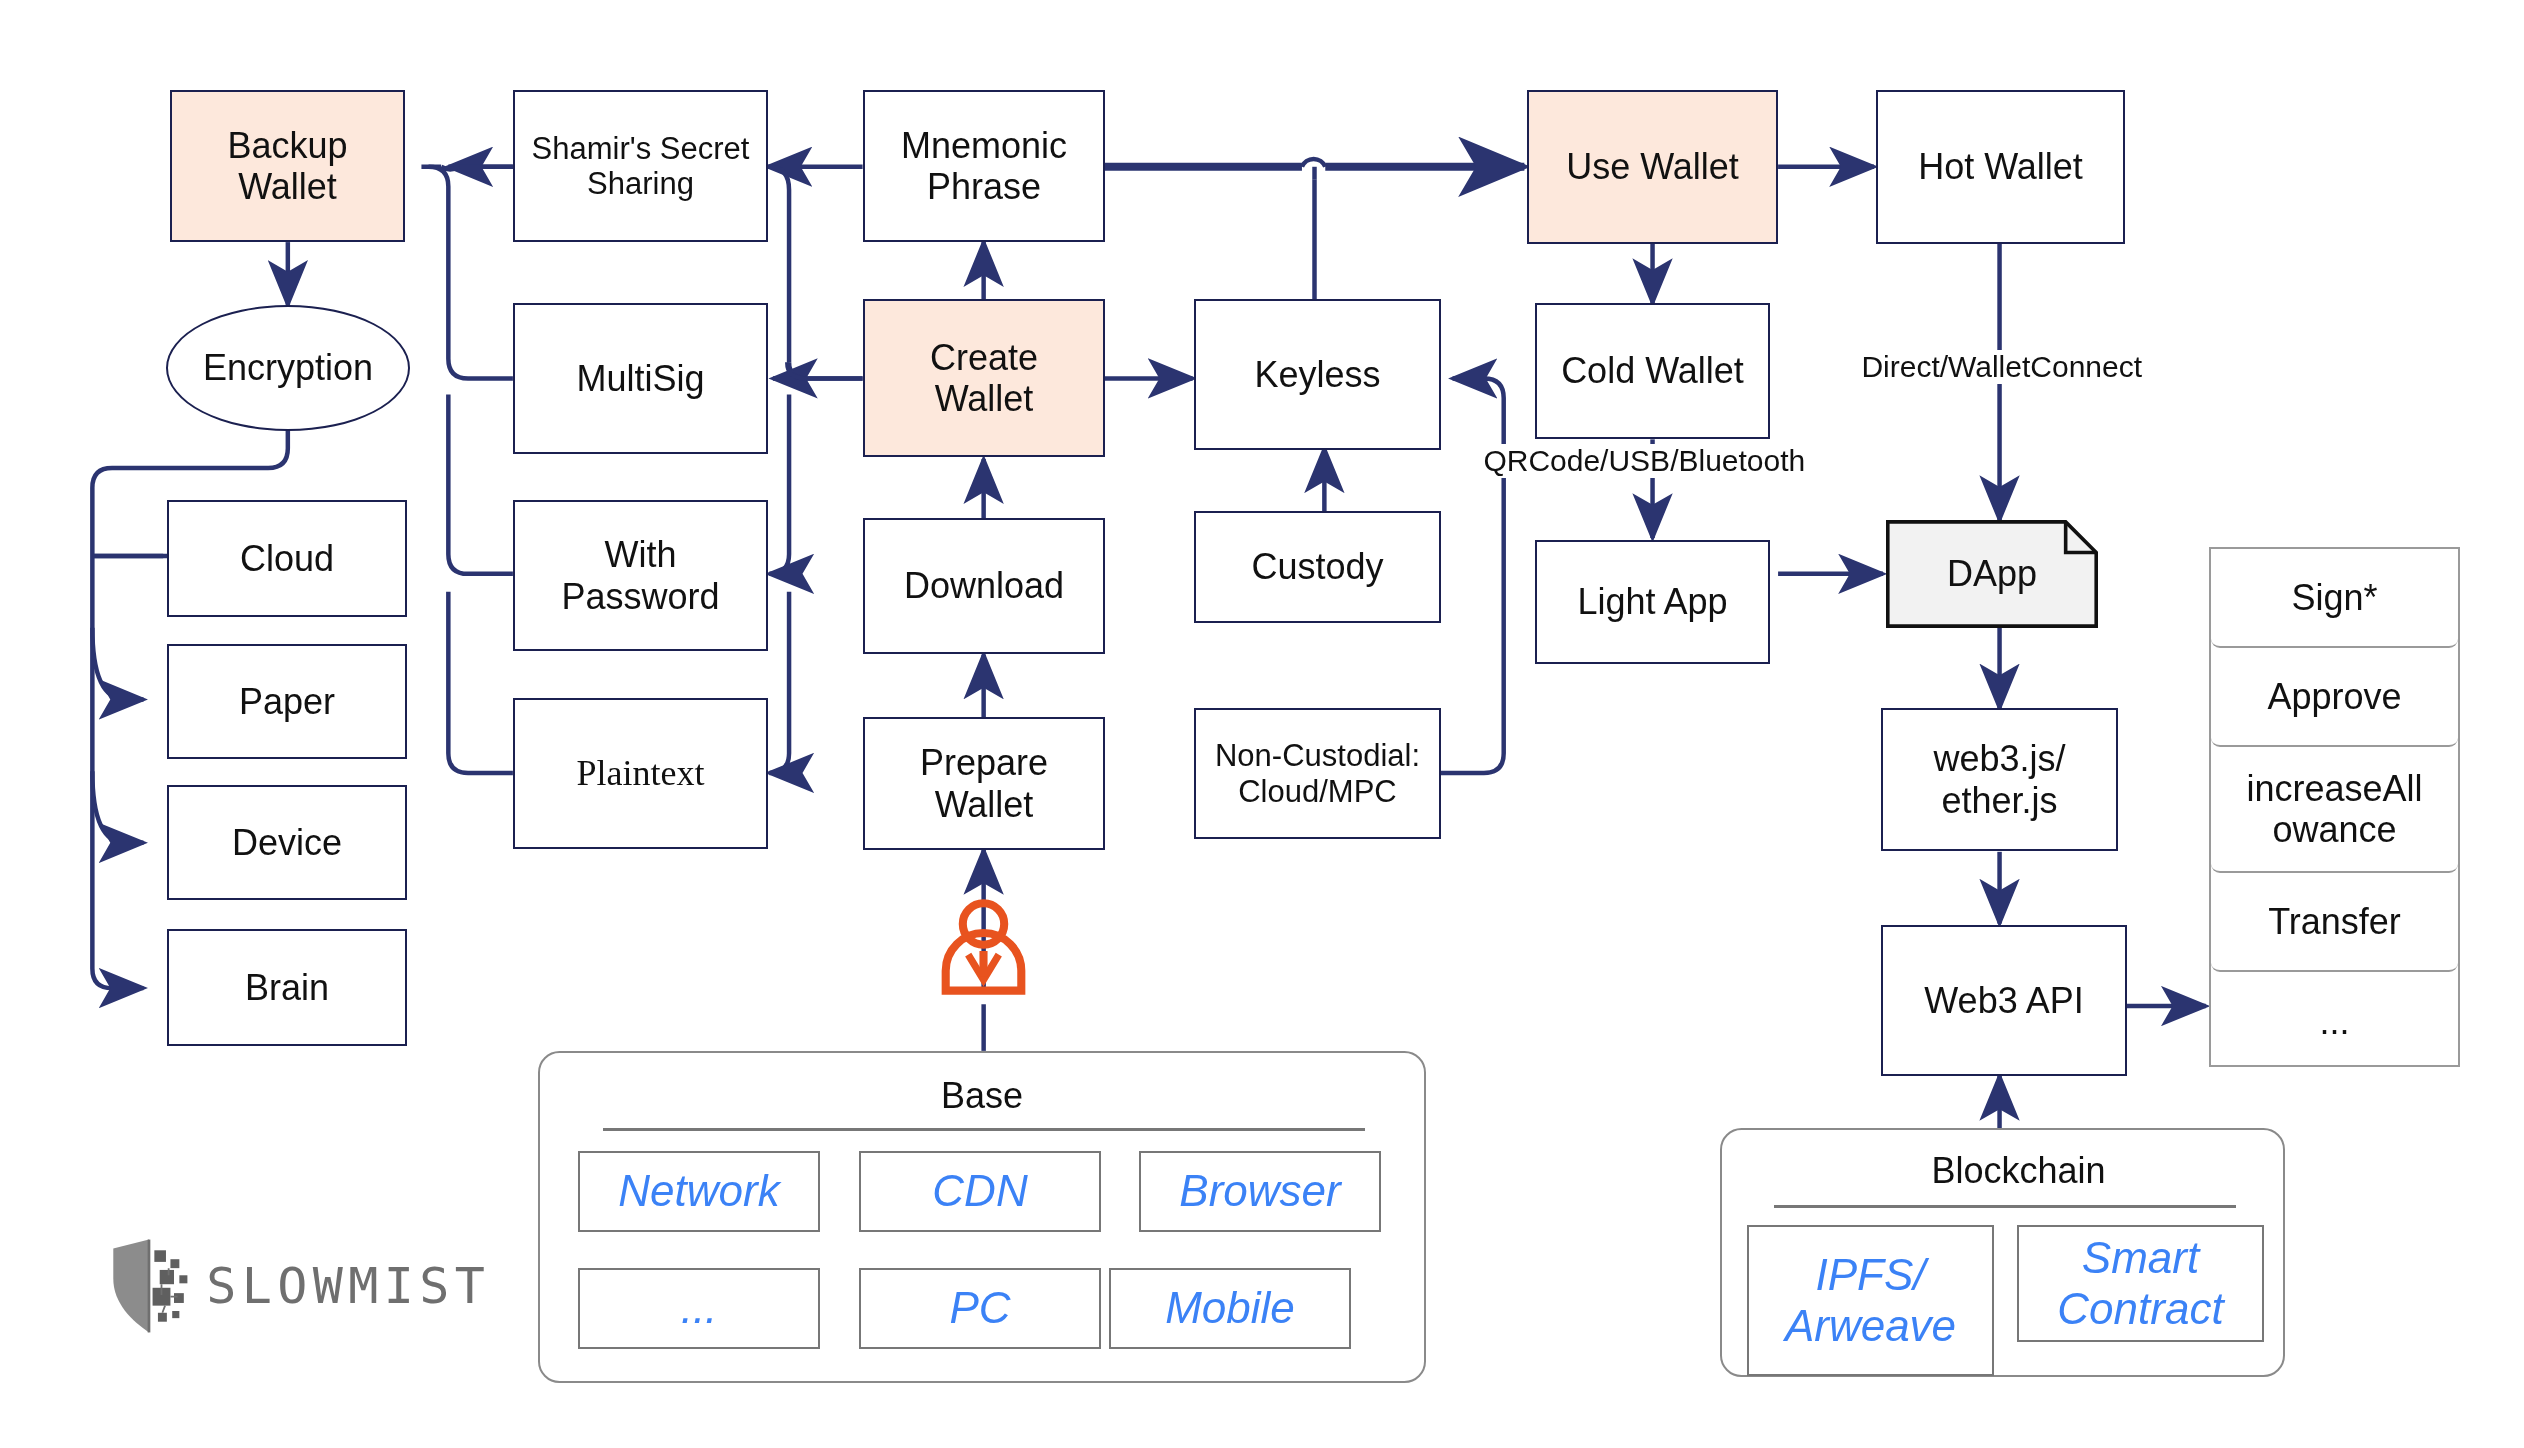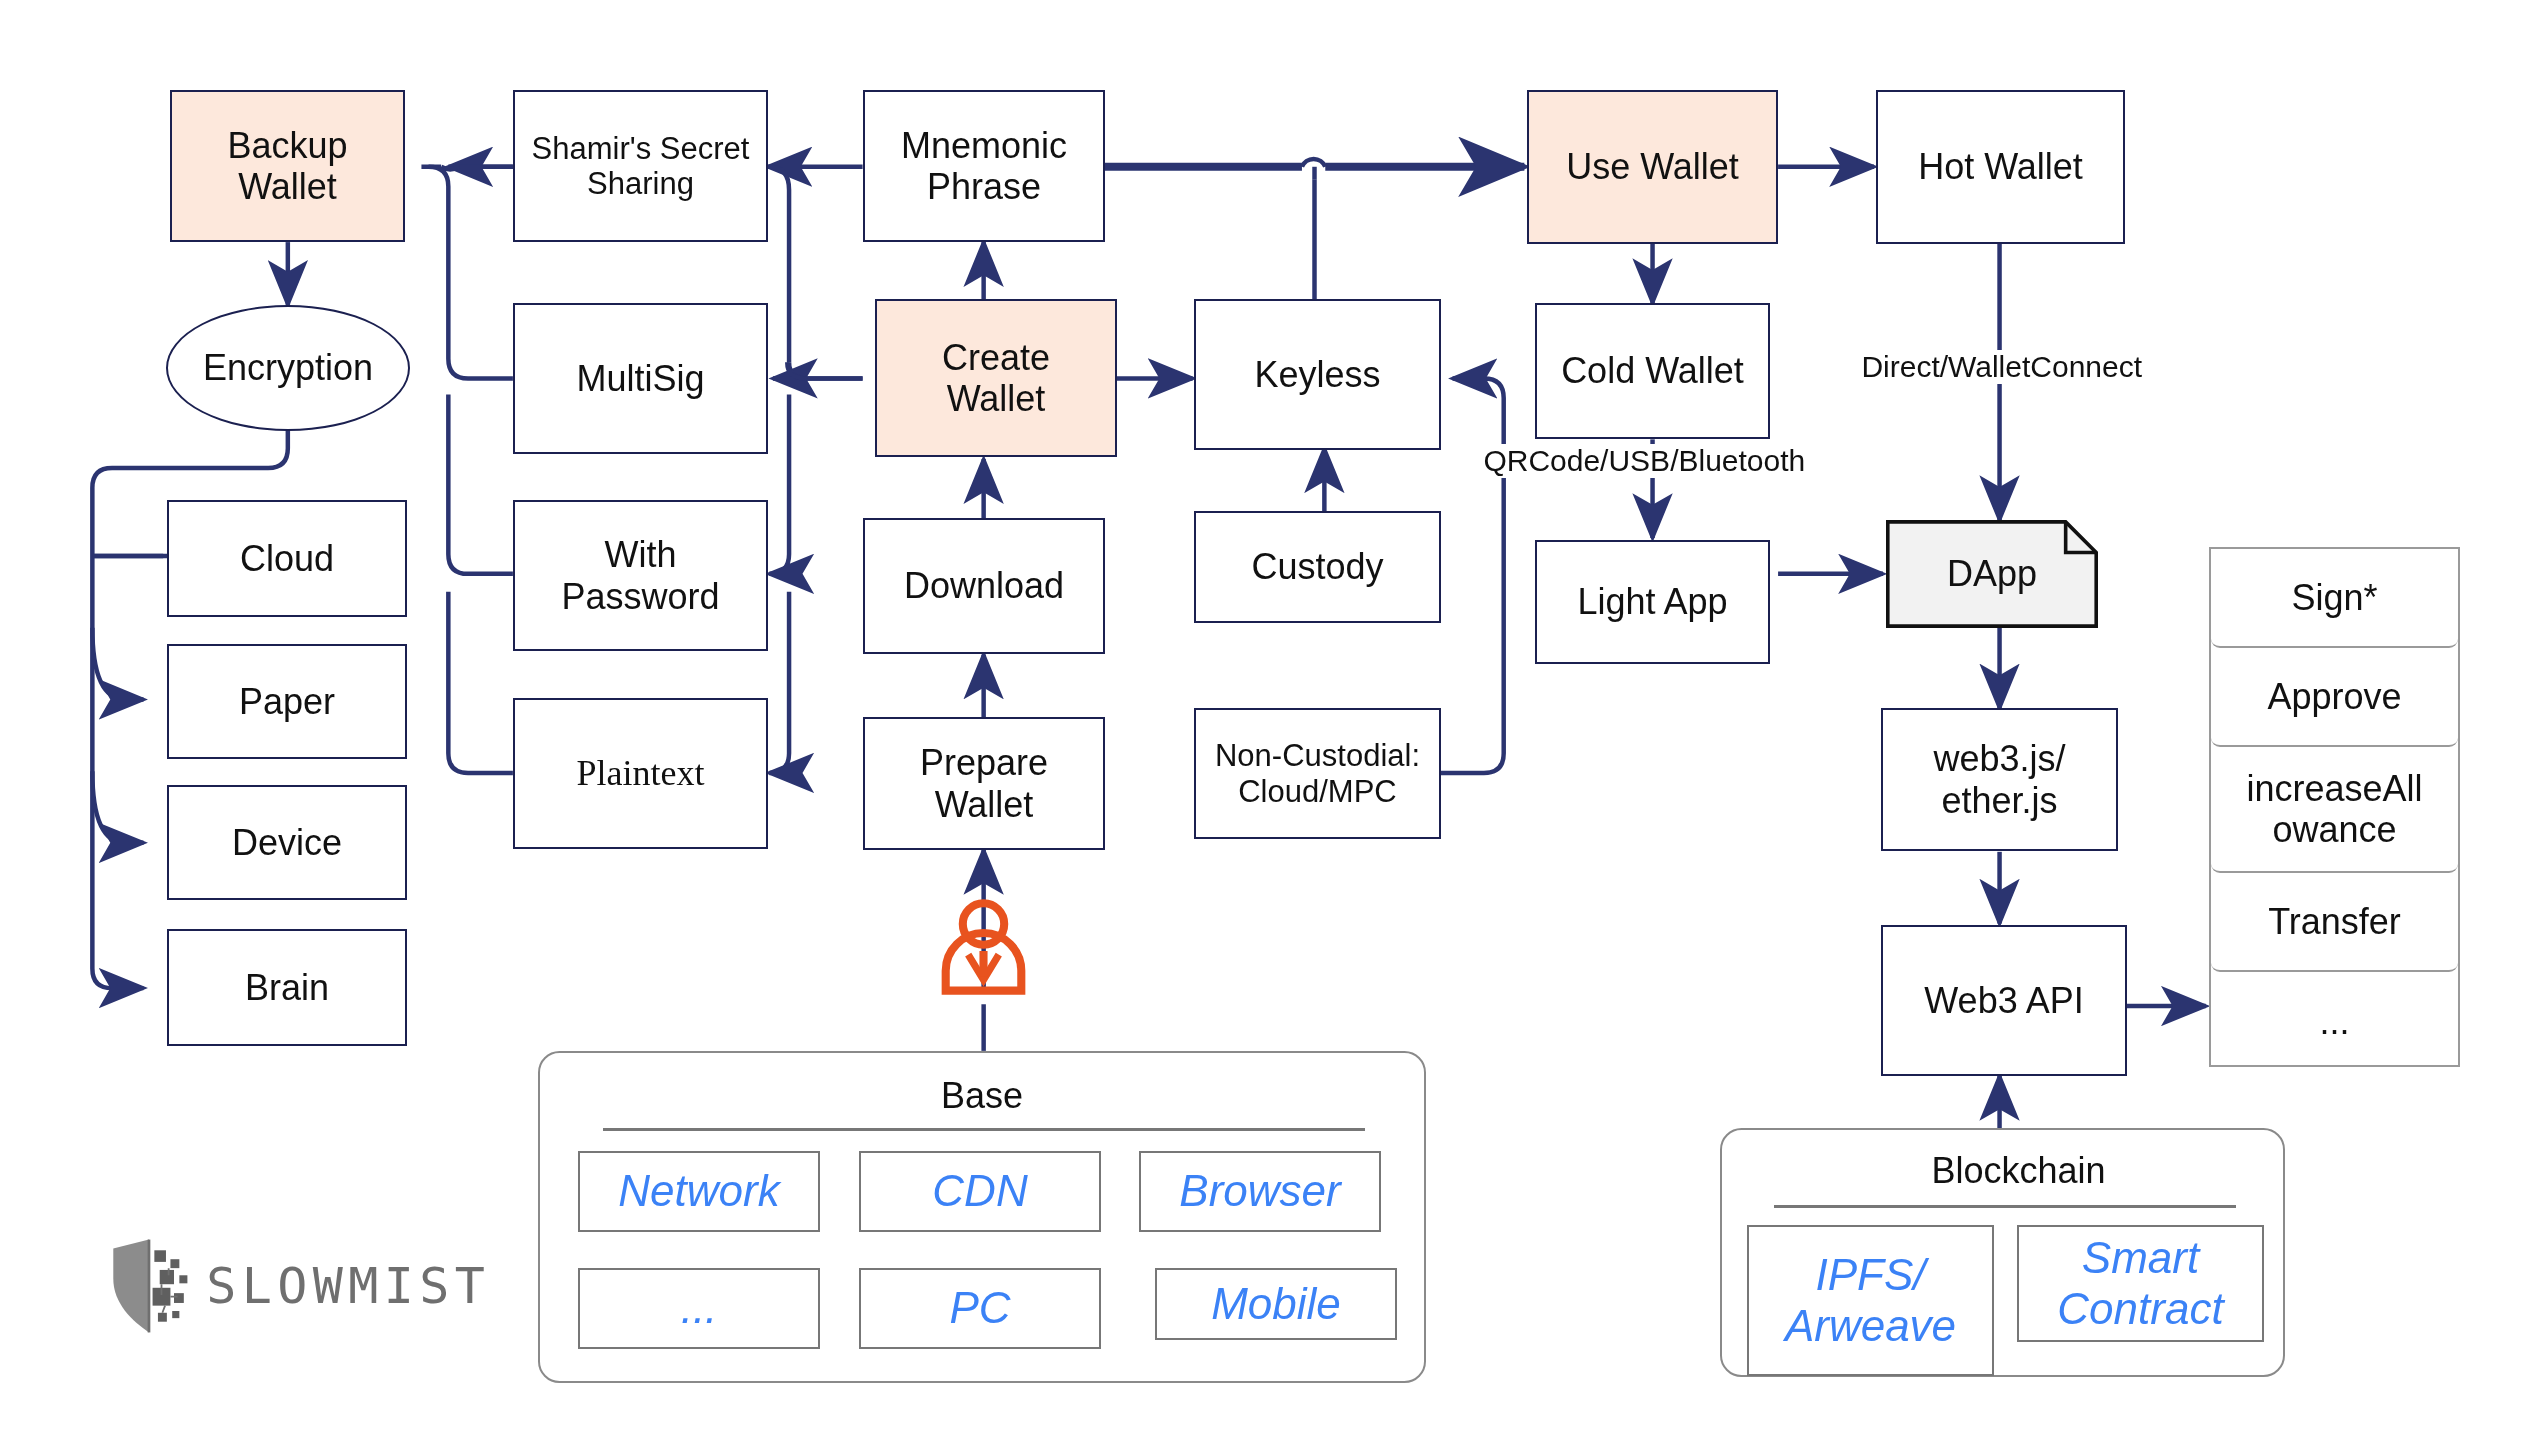--- a/index.html
+++ b/index.html
@@ -117,21 +117,21 @@
 Wallet</div>
   <div class="node" style="left:513px;top:90px;width:255px;height:152px;font-size:31px;">Shamir's Secret
 Sharing</div>
   <div class="node" style="left:863px;top:90px;width:242px;height:152px;">Mnemonic
 Phrase</div>
   <div class="node accent" style="left:1527px;top:90px;width:251px;height:154px;">Use Wallet</div>
   <div class="node" style="left:1876px;top:90px;width:249px;height:154px;">Hot Wallet</div>
 
   <div class="node ellipse" style="left:166px;top:305px;width:244px;height:126px;">Encryption</div>
   <div class="node" style="left:513px;top:303px;width:255px;height:151px;">MultiSig</div>
-  <div class="node accent" style="left:863px;top:299px;width:242px;height:158px;margin-left:12px;">Create
+  <div class="node accent" style="left:863px;top:299px;width:242px;height:158px;">Create
 Wallet</div>
   <div class="node" style="left:1194px;top:299px;width:247px;height:151px;">Keyless</div>
   <div class="node" style="left:1535px;top:303px;width:235px;height:136px;">Cold Wallet</div>
 
   <div class="node" style="left:167px;top:500px;width:240px;height:117px;">Cloud</div>
   <div class="node" style="left:513px;top:500px;width:255px;height:151px;">With
 Password</div>
   <div class="node" style="left:863px;top:518px;width:242px;height:136px;">Download</div>
   <div class="node" style="left:1194px;top:511px;width:247px;height:112px;">Custody</div>
   <div class="node" style="left:1535px;top:540px;width:235px;height:124px;">Light App</div>
@@ -171,21 +171,21 @@
 
   <div class="group" style="left:538px;top:1051px;width:888px;height:332px;">
     <div class="group-title" style="top:21.5px;">Base</div>
     <div class="group-rule" style="left:63px;top:75px;width:762px;"></div>
   </div>
   <div class="cell" style="left:578px;top:1151px;width:242px;height:81px;">Network</div>
   <div class="cell" style="left:859px;top:1151px;width:242px;height:81px;">CDN</div>
   <div class="cell" style="left:1139px;top:1151px;width:242px;height:81px;">Browser</div>
   <div class="cell" style="left:578px;top:1268px;width:242px;height:81px;">...</div>
   <div class="cell" style="left:859px;top:1268px;width:242px;height:81px;">PC</div>
-  <div class="cell" style="left:1155px;top:1268px;width:242px;height:72px;">Mobile</div>
+  <div class="cell" style="left:1109px;top:1268px;width:242px;height:81px;">Mobile</div>
 
   <div class="group" style="left:1720px;top:1128px;width:565px;height:249px;">
     <div class="group-title" style="top:20px;padding-left:32px;">Blockchain</div>
     <div class="group-rule" style="left:52px;top:75px;width:462px;"></div>
   </div>
   <div class="cell" style="left:1747px;top:1225px;width:247px;height:151px;">IPFS/
 Arweave</div>
   <div class="cell" style="left:2017px;top:1225px;width:247px;height:117px;">Smart
 Contract</div>
 

